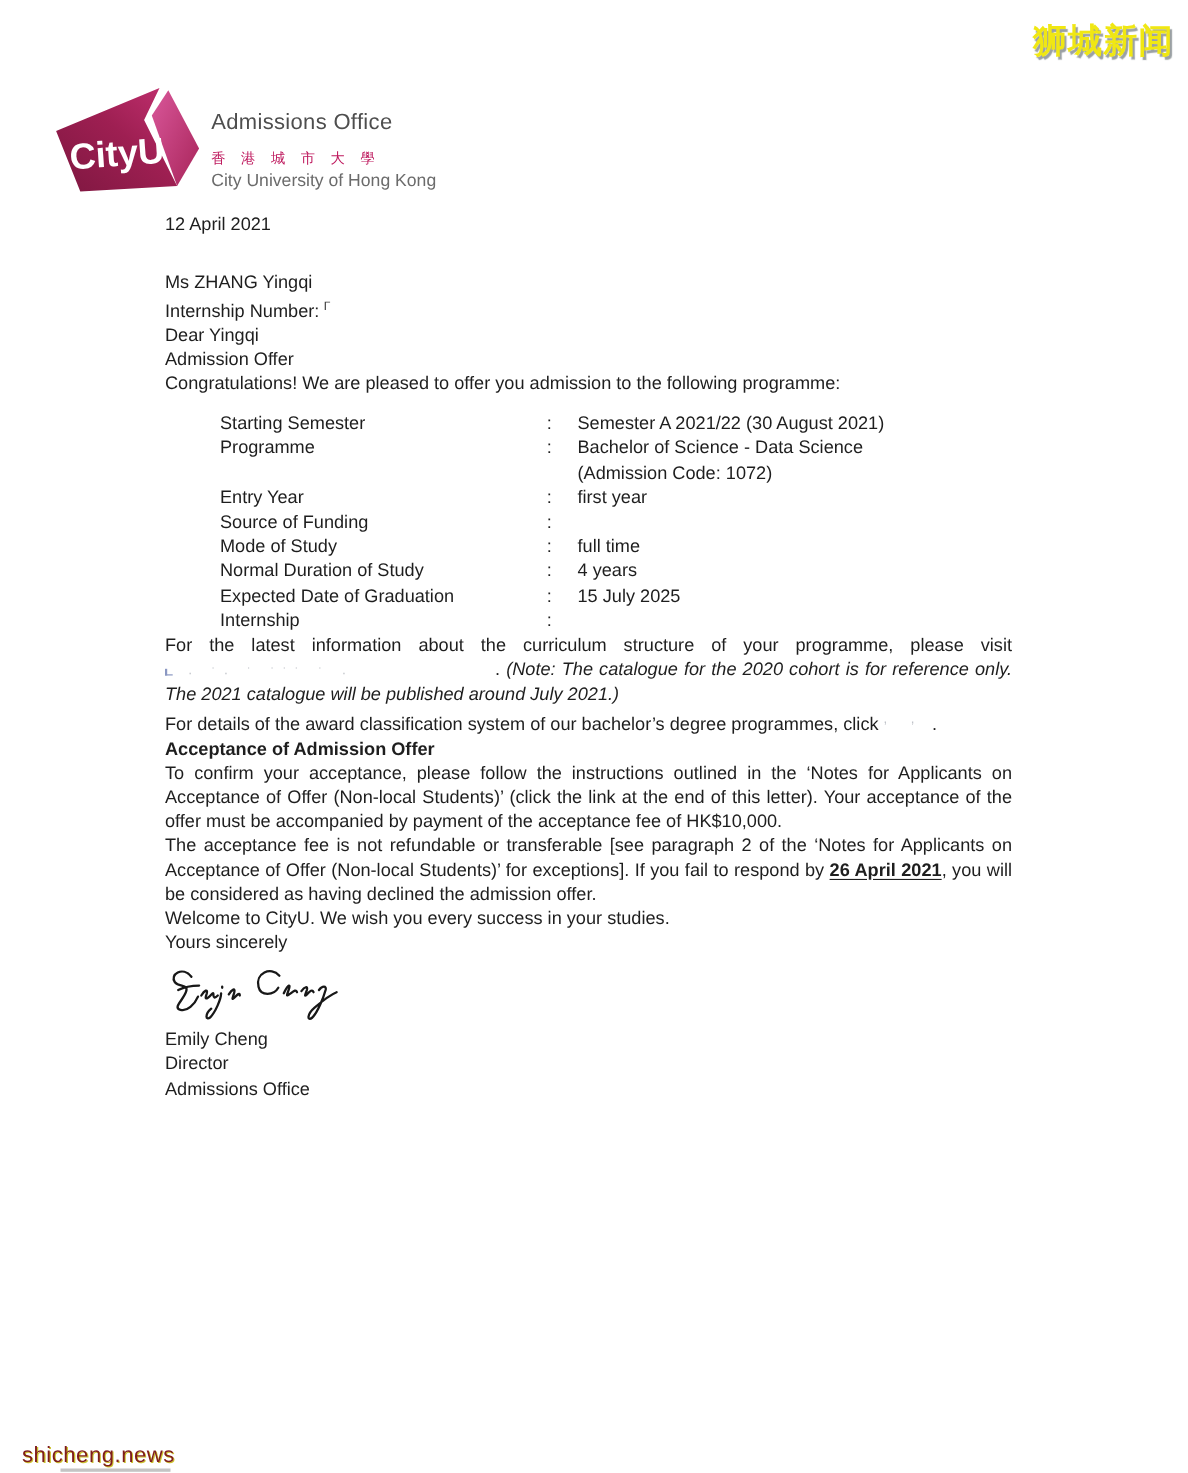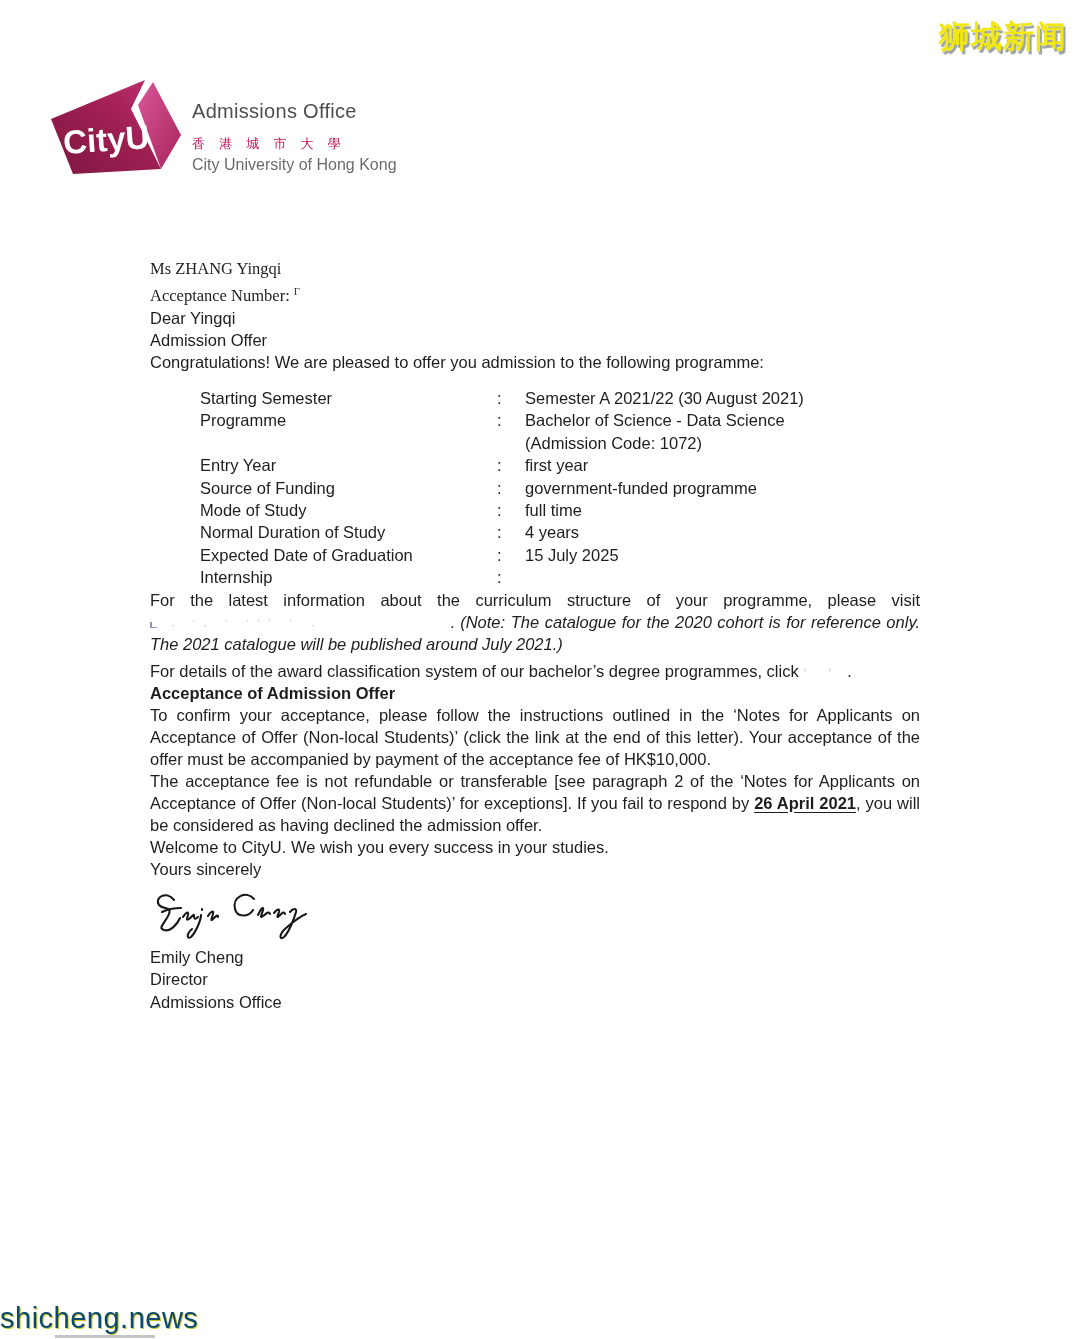--- a/index.html
+++ b/index.html
@@ -5,40 +5,40 @@
   * { margin:0; padding:0; box-sizing:border-box; }
   html,body { background:#ffffff; }
   body { width:1080px; height:1339px; font-family:"Liberation Sans","DejaVu Sans",sans-serif; color:#1e1e1e; position:relative; overflow:hidden; }
 
   .page { position:relative; width:1080px; height:1339px; background:#fff; }
 
   
   .wm-top { position:absolute; top:16px; right:13px; font-size:31px; font-weight:bold;
             color:#F0E713; text-shadow:2px 3px 1px #9aa0a3; letter-spacing:1px;
             font-family:"DejaVu Sans",sans-serif; }
-  .wm-bottom { position:absolute; left:0; bottom:4px; font-size:29px;
-               color:#0c4a6e; text-shadow:1px 1px 0 #cdc32e; letter-spacing:0.5px; z-index:5; }
+  .wm-bottom { position:absolute; left:20px; bottom:4px; font-size:20px;
+               color:#7f1d1d; text-shadow:1px 1px 0 #cdc32e; letter-spacing:0.5px; z-index:5; }
   .cut-line { position:absolute; left:55px; bottom:1px; width:100px; height:3px;
               background:#b0b0b0; opacity:.75; z-index:4; }
 
   
   .header { position:absolute; top:78px; left:44px; display:flex; }
   .logo-svg { display:block; }
   .header-text { margin-left:10px; padding-top:22px; }
   .office-name { font-size:20px; color:#4e4e4e; letter-spacing:.3px; }
   .uni-zh { margin-top:12px; font-size:13px; letter-spacing:5px; color:#be185d;
             font-family:"DejaVu Sans",sans-serif; }
   .uni-en { margin-top:3px; font-size:16px; color:#6b6b6b; }
 
   
   .letter { position:absolute; left:150px; top:193px; width:770px;
             font-size:16.5px; line-height:22px; color:#1e1e1e; }
   .letter p { margin:0; }
   .just { text-align:justify; text-align-last:left; }
-  .recipient-block { margin-top:65px;font-family:Liberation Serif, serif; }
+  .recipient-block { margin-top:31px; }
   .salutation { margin-top:112px; }
   .subject { margin-top:15px; font-weight:normal; }
   .intro { margin-top:15px; }
 
   .details { margin-top:14px; }
   .detail-row { display:grid; grid-template-columns:347px 28px auto; line-height:22.4px; }
   .detail-label { padding-left:50px; }
   .detail-sep { text-align:left; }
 
   .h-section { font-weight:bold; }
@@ -94,24 +94,25 @@
     </svg>
     <div class="header-text">
       <div class="office-name">Admissions Office</div>
       <div class="uni-zh">香 港 城 市 大 學</div>
       <div class="uni-en">City University of Hong Kong</div>
     </div>
   </div>
 
   <div class="letter">
 
+    <p class="date">12 April 2021</p>
 
     <div class="recipient-block">
       <p>Ms ZHANG Yingqi</p>
-      <p><span>Acceptance Number:</span><span class="redact-mark">Γ</span></p>
+      <p><span>Internship Number:</span><span class="redact-mark">Γ</span></p>
     </div>
 
     <p class="salutation">Dear Yingqi</p>
 
     <p class="subject">Admission Offer</p>
 
     <p class="intro">Congratulations! We are pleased to offer you admission to the following programme:</p>
 
     <div class="details">
       <div class="detail-row">
@@ -126,21 +127,20 @@
           <span>(Admission Code: 1072)</span></div>
       </div>
       <div class="detail-row">
         <div class="detail-label">Entry Year</div>
         <div class="detail-sep">:</div>
         <div class="detail-value">first year</div>
       </div>
       <div class="detail-row">
         <div class="detail-label">Source of Funding</div>
         <div class="detail-sep">:</div>
-        <div class="detail-value">government-funded programme</div>
       </div>
       <div class="detail-row">
         <div class="detail-label">Mode of Study</div>
         <div class="detail-sep">:</div>
         <div class="detail-value">full time</div>
       </div>
       <div class="detail-row">
         <div class="detail-label">Normal Duration of Study</div>
         <div class="detail-sep">:</div>
         <div class="detail-value">4 years</div>

